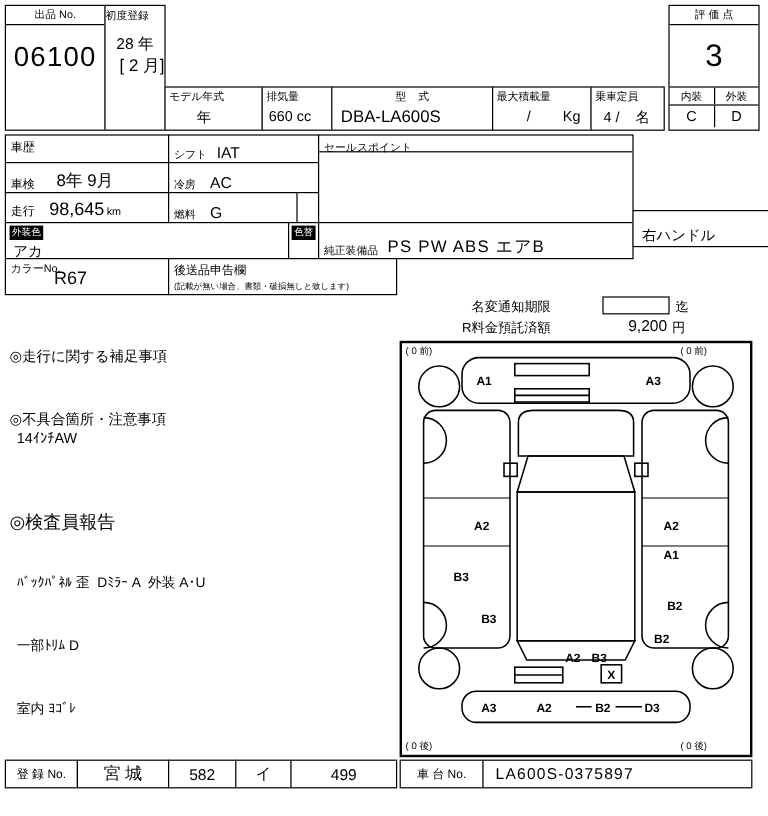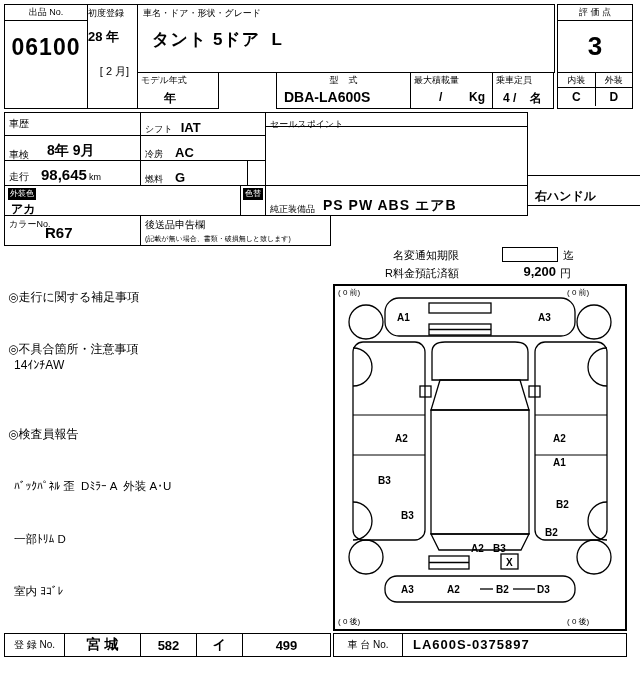--- a/index.html
+++ b/index.html
@@ -1,50 +1,50 @@
 <!DOCTYPE html>
 <html><head>
 <meta charset="utf-8">
 <style>
   *{box-sizing:border-box;margin:0;padding:0}
   body{margin:0;background:#fff;font-family:"Liberation Sans","DejaVu Sans",sans-serif;color:#000}
   .sheet{position:relative;width:640px;height:680px;background:#fff;overflow:hidden}
   .box{position:absolute;border:1px solid #000;background:#fff}
   .abs{position:absolute}
   .lbl{font-size:9px;line-height:11px;white-space:pre}
-  .val{font-weight:bold;white-space:pre}
+  .val{font-weight:normal;white-space:pre}
   .hdr{font-size:9px;display:flex;align-items:center;justify-content:center;white-space:pre}
   .ctr{display:flex;align-items:center;justify-content:center;white-space:pre}
   .chip{display:inline-block;background:#000;color:#fff;font-size:8px;line-height:10px;padding:1px 2px;white-space:pre}
   .flexrow{display:flex;align-items:flex-end;height:100%}
 </style>
 </head>
 <body>
 
 <div class="sheet">
 
   <div class="box" style="left:4px;top:4px;width:84px;height:105px">
     <div class="hdr" style="height:16px;border-bottom:1px solid #000">出品 No.</div>
     <div class="val" style="font-size:23px;text-align:center;margin-top:13px;letter-spacing:1px">06100</div>
   </div>
 
   <div class="box" style="left:87px;top:4px;width:51px;height:105px">
     <div class="lbl" style="padding-top:3px">初度登録</div>
-    <div class="val" style="font-size:13px;text-align:left;margin-top:9px">28 年</div>
-    <div style="font-size:11px;text-align:center;padding-left:4px;margin-top:18px;white-space:pre">[ 2 月]</div>
-  </div>
-
-  <div class="box" style="left:137px;top:4px;width:418px;height:69px">
-    <div class="lbl" style="padding:3px 0 0 5px">車名・ドア・形状・グレード</div>
-    <div class="val" style="font-size:17px;padding:9px 0 0 14px;letter-spacing:1px">タント 5ドア  L</div>
-  </div>
+    <div class="val" style="font-size:13px;text-align:center;margin-top:9px">28 年</div>
+    <div style="font-size:14px;text-align:right;padding-left:4px;margin-top:0;white-space:pre">[ 2 月]</div>
+  </div>
+
 
   <div class="box" style="left:137px;top:72px;width:82px;height:37px">
     <div class="lbl" style="padding:2px 0 0 3px">モデル年式</div>
     <div class="val" style="font-size:12px;padding:4px 0 0 26px">年</div>
+  </div>
+  <div class="box" style="left:218px;top:72px;width:59px;height:37px">
+    <div class="lbl" style="padding:2px 0 0 3px">排気量</div>
+    <div class="val" style="font-size:12px;padding:4px 0 0 5px">660 cc</div>
   </div>
   <div class="box" style="left:276px;top:72px;width:135px;height:37px">
     <div class="lbl" style="text-align:center;padding-top:2px">型    式</div>
     <div class="val" style="font-size:14px;padding:3px 0 0 7px">DBA-LA600S</div>
   </div>
   <div class="box" style="left:410px;top:72px;width:83px;height:37px">
     <div class="lbl" style="padding:2px 0 0 3px">最大積載量</div>
     <div class="val" style="font-size:12px;padding:4px 0 0 28px">/        Kg</div>
   </div>
   <div class="box" style="left:492px;top:72px;width:62px;height:37px">
@@ -138,21 +138,21 @@
   <span class="abs" style="left:393px;top:248px;font-size:11px;white-space:pre">名変通知期限</span>
   <span class="abs" style="left:502px;top:247px;width:56px;height:15px;border:1px solid #000"></span>
   <span class="abs" style="left:563px;top:248px;font-size:11px">迄</span>
   <span class="abs" style="left:385px;top:266px;font-size:11px;white-space:pre">R料金預託済額</span>
   <span class="abs val" style="left:498px;top:264px;width:58px;font-size:13px;text-align:right">9,200</span>
   <span class="abs" style="left:560px;top:266px;font-size:11px">円</span>
 
   <div class="abs" style="left:8px;top:289px;font-size:12px;white-space:pre">◎走行に関する補足事項</div>
   <div class="abs" style="left:8px;top:341px;font-size:12px;white-space:pre">◎不具合箇所・注意事項</div>
   <div class="abs" style="left:14px;top:358px;font-size:12px;white-space:pre">14ｲﾝﾁAW</div>
-  <div class="abs" style="left:8px;top:426px;font-size:12px;white-space:pre">◎検査員報告</div>
+  <div class="abs" style="left:8px;top:426px;font-size:15px;white-space:pre">◎検査員報告</div>
   <div class="abs" style="left:14px;top:443px;font-size:11.5px;line-height:17.5px;white-space:pre">
     <div>ﾊﾞｯｸﾊﾟﾈﾙ 歪  Dﾐﾗｰ A  外装 A･U</div>
     <div>一部ﾄﾘﾑ D</div>
     <div>室内 ﾖｺﾞﾚ</div>
     <div>ﾄﾘﾑ ﾖｺﾞﾚ A</div>
     
     
     
     
     

